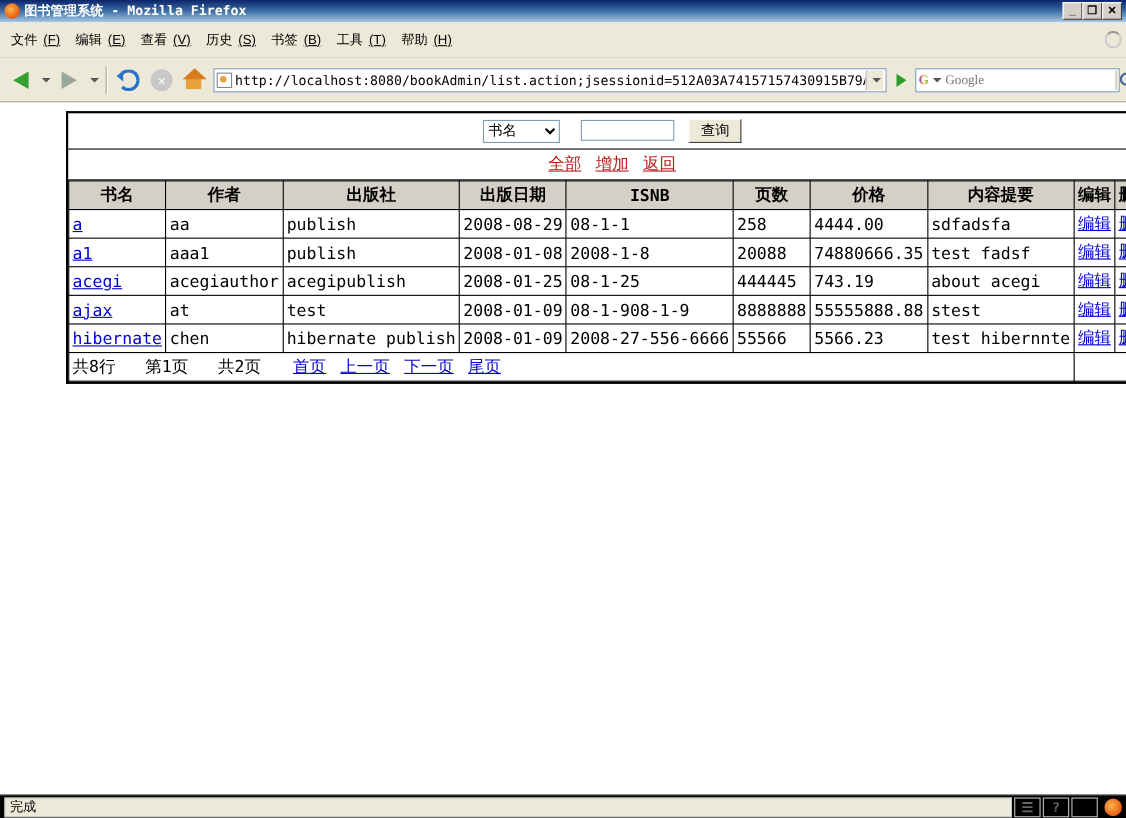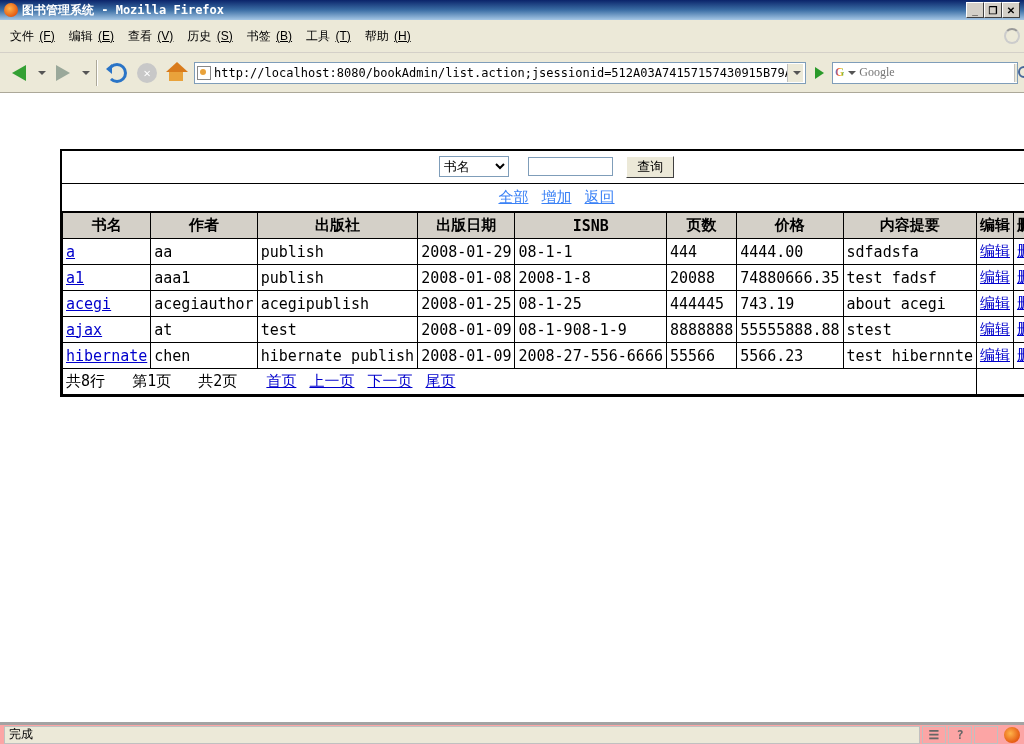--- a/index.html
+++ b/index.html
@@ -207,21 +207,20 @@
   position:absolute; left:3px; top:2px;
 }
 .searchbox .magnify::after{
   content:''; width:5px;height:2px;background:#47679b;
   position:absolute; left:11px; top:11px; transform:rotate(45deg);
 }
 .separator { width:2px; height:26px; border-left:1px solid #aca899; border-right:1px solid #fff; margin:0 2px;}
 
 .content {
   padding: 8px 60px;
-  margin-top: 48px;
 }
 table.outer {
   width: 100%;
   border-collapse: collapse;
   border: 2px solid #000;
 }
 table.outer td.wrapcell { border: 1px solid #000; padding:0; }
 .searchrow {
   text-align:center;
   padding: 5px 0;
@@ -245,21 +244,21 @@
   padding:1px 10px;
   background:#ece9d8;
   border:1px solid #404040;
   border-top-color:#fff;border-left-color:#fff;
 }
 .linkrow {
   text-align:center;
   padding: 4px 0;
   font-size: 15px;
 }
-.linkrow a { color:#3b82f6; margin:0 2px;}
+.linkrow a { color:#b91c1c; margin:0 2px;}
 
 table.datagrid {
   width:100%;
   border-collapse: collapse;
 }
 table.datagrid th, table.datagrid td {
   border:1px solid #000;
   padding: 3px 3px;
   font-size:15px;
   font-family:"SimSun",monospace;
@@ -276,22 +275,22 @@
   text-align:right;
   padding:3px 6px;
   font-size:15px;
 }
 .pager a { color:#0000cc; text-decoration:underline; margin:0 2px;text-align:center;}
 
 .statusbar {
   position:absolute;
   bottom:0; left:0; right:0;
   height:22px;
-  background:#fca5a5;
-  border-top:3px solid #a3a3a3;
+  background:#000000;
+  border-top:1px solid #a3a3a3;
   display:flex;
   align-items:center;
   font-size:12px;
   padding:0 4px;
 }
 .statusbar .stext {
   flex:1;
   border:1px solid #c0c0c0;
   height:18px;
   display:flex;align-items:center;
@@ -421,23 +420,23 @@
             <th>内容提要</th>
             <th>编辑</th>
             <th>删除</th>
           </tr>
         </thead>
         <tbody id="tbody">
                 <tr>
                   <td><a href="#">a</a></td>
                   <td>aa</td>
                   <td>publish</td>
-                  <td>2008-01-29</td>
+                  <td>2008-08-29</td>
                   <td>08-1-1</td>
-                  <td>444</td>
+                  <td>258</td>
                   <td>4444.00</td>
                   <td>sdfadsfa</td>
                   <td><a href="#">编辑</a></td>
                   <td><a href="#">删除</a></td>
                 </tr>
                 <tr>
                   <td><a href="#">a1</a></td>
                   <td>aaa1</td>
                   <td>publish</td>
                   <td>2008-01-08</td>

